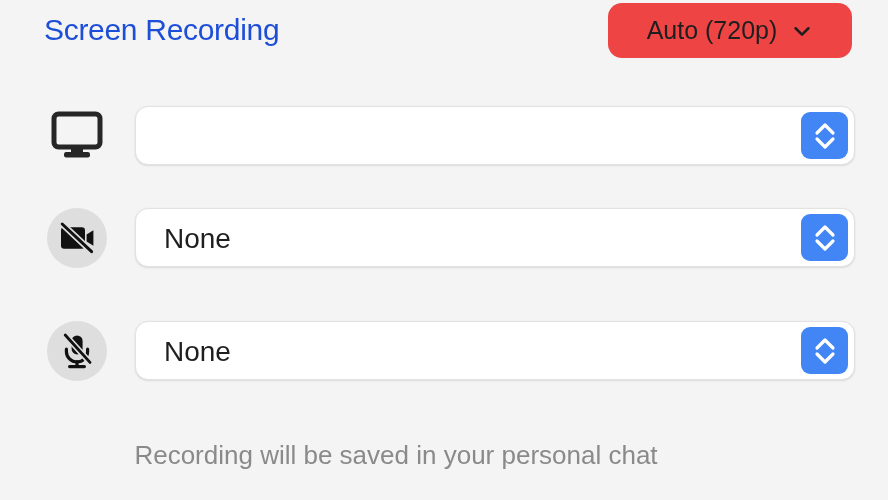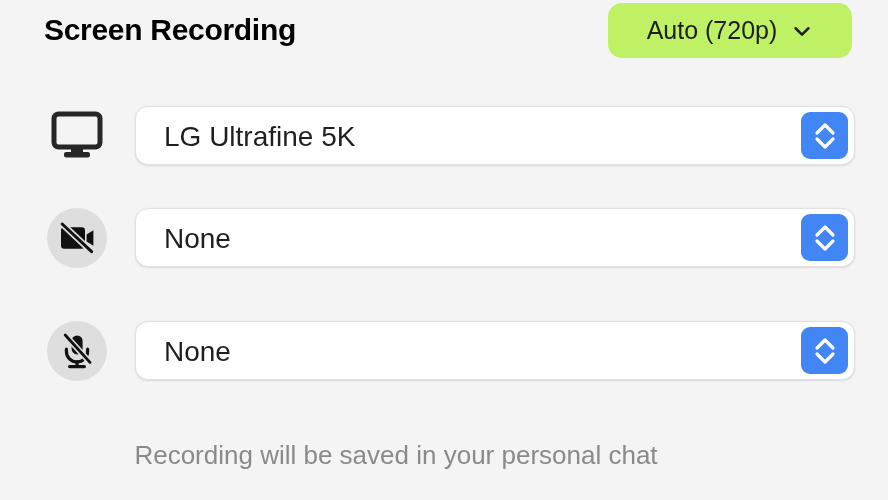--- a/index.html
+++ b/index.html
@@ -21,32 +21,32 @@
     position: absolute;
     left: 0; top: 0;
     width: 888px;
     height: 62px;
   }
   .page-title {
     position: absolute;
     left: 44px;
     top: 13px;
     font-size: 30px;
-    font-weight: bold;
-    color: #000000;
+    font-weight: normal;
+    color: #1d4ed8;
     letter-spacing: -0.3px;
     white-space: nowrap;
   }
   .quality-pill {
     position: absolute;
     left: 608px;
     top: 3px;
     width: 244px;
     height: 55px;
-    background: #bef264;
+    background: #ef4444;
     border-radius: 14px;
     display: flex;
     align-items: center;
     justify-content: center;
     gap: 14px;
     cursor: pointer;
   }
   .quality-pill .label {
     font-size: 25px;
     color: #1e1e1e;
@@ -169,21 +169,20 @@
     <div class="icon-plain">
       <svg width="54" height="50" viewBox="0 0 54 50" fill="none">
         <rect x="4" y="3" width="46" height="33" rx="4.5" stroke="#262626" stroke-width="5"></rect>
         <rect x="21" y="36" width="12" height="7" fill="#262626"></rect>
         <rect x="14" y="41" width="26" height="5.5" rx="2.2" fill="#262626"></rect>
       </svg>
     </div>
   </div>
 
   <div class="select-box">
-    <span class="select-value">LG Ultrafine 5K</span>
     <span class="stepper">
       <span>
         <svg width="26" height="30" viewBox="0 0 26 30" fill="none">
           <path d="M5 12 L13 4 L21 12" stroke="#ffffff" stroke-width="3.2" stroke-linecap="round" stroke-linejoin="round"></path>
           <path d="M5 18 L13 26 L21 18" stroke="#ffffff" stroke-width="3.2" stroke-linecap="round" stroke-linejoin="round"></path>
         </svg>
       </span>
     </span>
   </div>
 </div>

